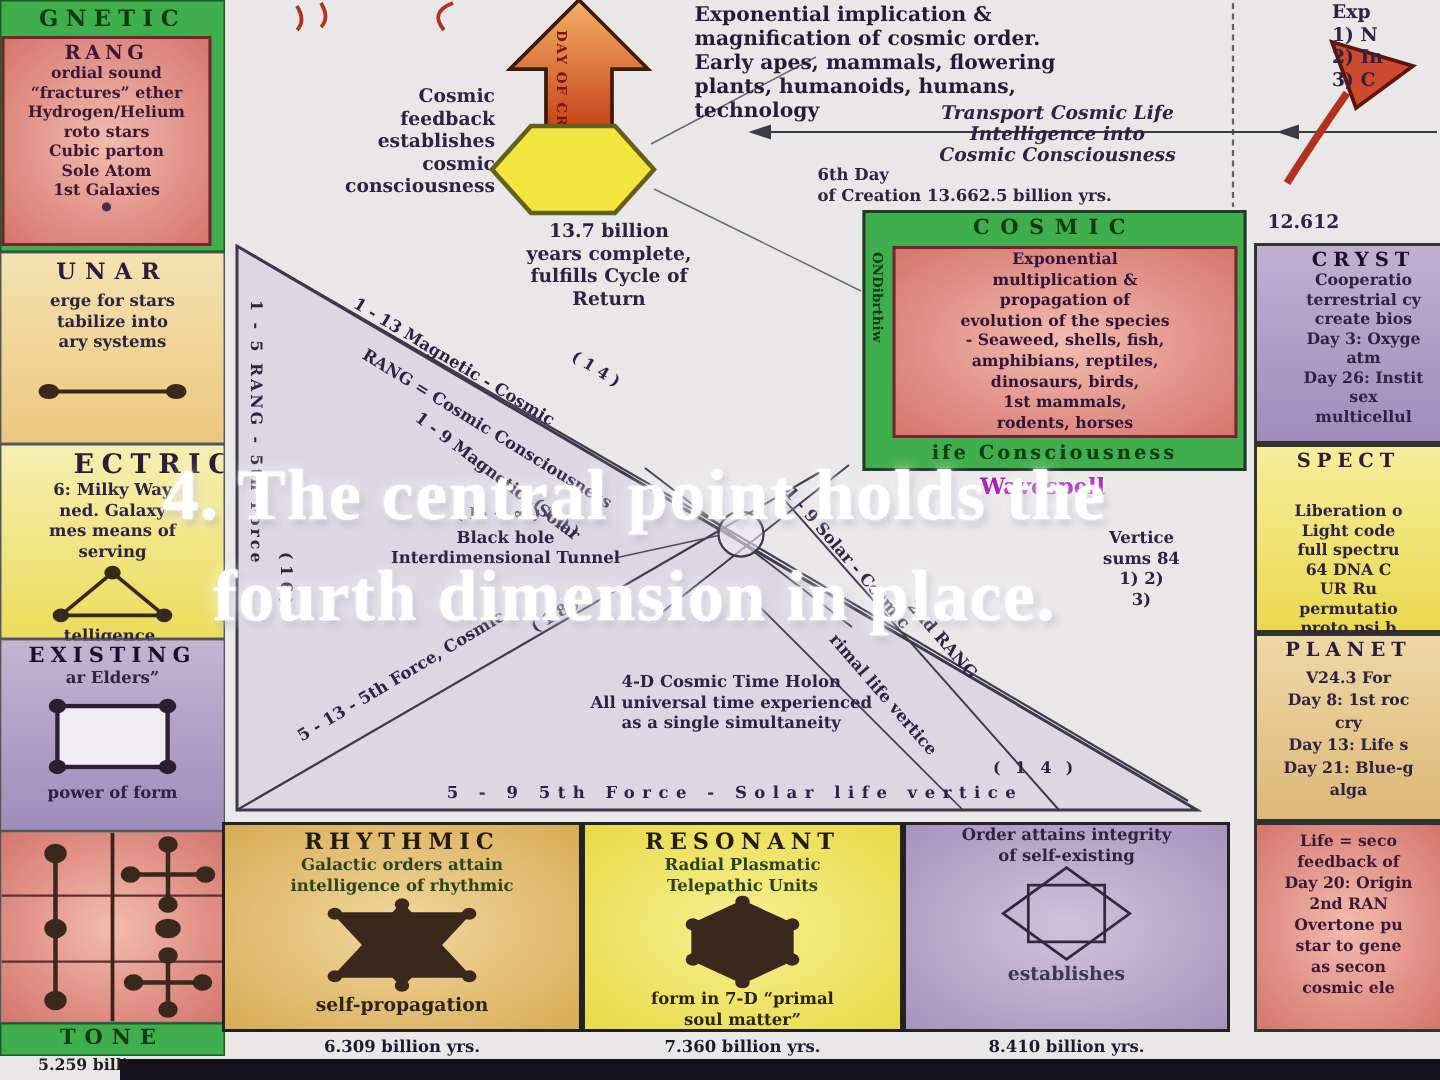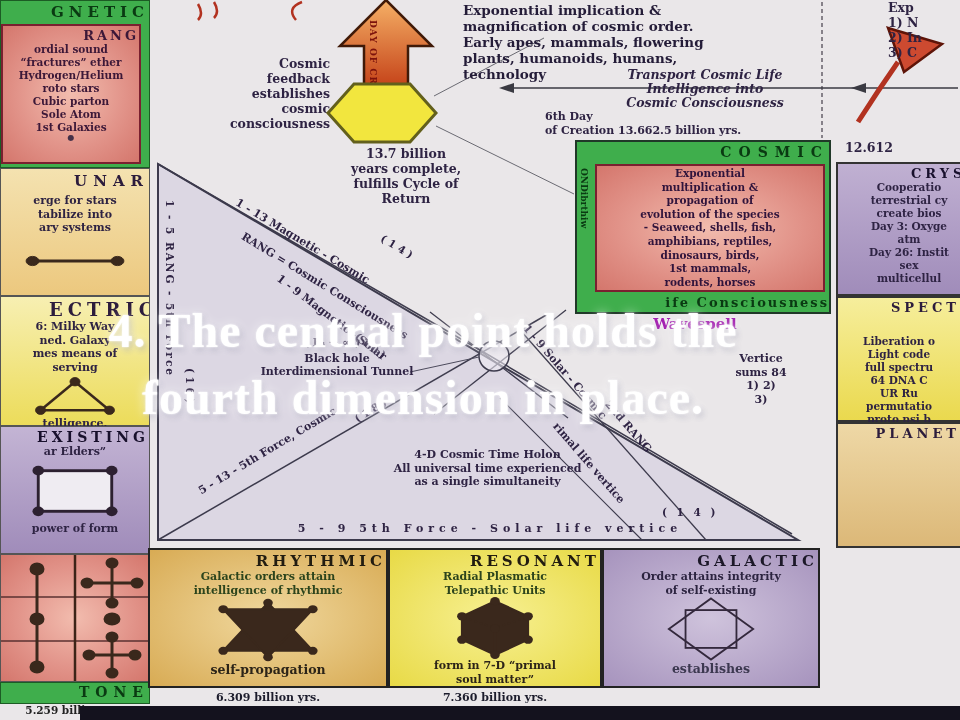--- a/index.html
+++ b/index.html
@@ -4,21 +4,21 @@
 <style>
   html,body{margin:0;padding:0;}
   body{width:960px;height:720px;overflow:hidden;background:#b9b6ba;}
   .stage{position:relative;width:960px;height:720px;background:#eae7e9;overflow:hidden;
          font-family:"DejaVu Serif",serif;color:#2e2343;}
   .abs{position:absolute;}
   .box{position:absolute;box-sizing:border-box;}
   .ctr{text-align:center;}
   .rgt{text-align:right;}
   .pre{white-space:pre-line;}
-  .hdr{font-weight:bold;text-align:right;white-space:nowrap;overflow:hidden;}
+  .hdr{font-weight:bold;text-align:center;white-space:nowrap;overflow:hidden;}
   .rot{position:absolute;transform-origin:0 0;white-space:nowrap;font-weight:bold;}
   .f9 {font-size:9px;line-height:10px;}
   .f10{font-size:10.5px;line-height:13px;}
   .f11{font-size:11px;line-height:13.5px;}
   .f12{font-size:12.5px;line-height:15px;}
   .f13{font-size:13.5px;line-height:16px;}
   .bold{font-weight:bold;}
   .maroon{color:#3c1838;}
   .dkgreen{color:#0a3a12;}
   .olive{color:#2c441c;}
@@ -229,22 +229,38 @@
 Light code
 full spectru
 64 DNA C
 UR Ru
 permutatio
 proto psi b</div>
   </div>
 
   <div class="box" style="left:836px;top:422px;width:124px;height:126px;background:linear-gradient(180deg,#eed8a6,#dcb878);border:2px solid #333;border-right:none;">
     <div class="hdr" style="font-size:13px;letter-spacing:4px;color:#2c1c3c;margin-top:2px;">PLANET</div>
-  </div>
-
+    <div class="ctr pre f10 bold" style="margin-top:4px;line-height:15px;">V24.3 For
+Day 8: 1st roc
+cry
+Day 13: Life s
+Day 21: Blue-g
+alga</div>
+  </div>
+
+  <div class="box redgrad" style="left:836px;top:548px;width:124px;height:140px;border:2px solid #333;border-right:none;">
+    <div class="ctr pre f10 bold maroon" style="margin-top:4px;line-height:14px;">Life = seco
+feedback of
+Day 20: Origin
+2nd RAN
+Overtone pu
+star to gene
+as secon
+cosmic ele</div>
+  </div>
   <div class="box greenbg" style="left:836px;top:729px;width:124px;height:20px;">
     <div class="hdr dkgreen" style="font-size:13px;letter-spacing:5px;margin-top:1px;">SOLA</div>
   </div>
 
   <div class="box" style="left:148px;top:548px;width:240px;height:140px;background:radial-gradient(ellipse at center,#f0d89e,#d8ab54);border:2px solid #222;">
     <div class="hdr" style="font-size:15px;letter-spacing:4px;color:#221c10;margin-top:2px;">RHYTHMIC</div>
     <div class="ctr pre f11 bold olive">Galactic orders attain
 intelligence of rhythmic</div>
     <svg class="glyph" width="150" height="64" viewBox="0 0 160 80" style="margin:1px auto 0;" fill="none">
       <polygon points="80,6 24,66 136,66" stroke-width="2.5"></polygon>
@@ -277,32 +293,32 @@
           <ellipse cx="17" cy="62" rx="7" ry="6"></ellipse>
           <ellipse cx="17" cy="28" rx="7" ry="6"></ellipse>
         <ellipse cx="65" cy="46" rx="7" ry="6"></ellipse>
       </g>
     </svg>
     <div class="ctr pre f11 bold" style="color:#2c2418;">form in 7-D “primal
 soul matter”</div>
   </div>
 
   <div class="box" style="left:602px;top:548px;width:218px;height:140px;background:radial-gradient(ellipse at center,#cfc3dc,#a693bd);border:2px solid #222;">
-    <div class="hdr" style="font-size:15px;letter-spacing:4px;color:#1c1828;margin-top:2px;">GALACTIC</div>
     <div class="ctr pre f11 bold" style="color:#2c2440;">Order attains integrity
 of self-existing</div>
     <svg width="120" height="64" viewBox="0 0 120 88" fill="none" style="margin:0 auto;">
       <rect x="25" y="18" width="70" height="52" stroke="#33283c" stroke-width="2.5"></rect>
       <polygon points="60,2 118,44 60,86 2,44" stroke="#33283c" stroke-width="2.5"></polygon>
     </svg>
     <div class="ctr f12 bold" style="color:#3c3850;">establishes</div>
   </div>
 
   <div class="abs ctr f11 bold" style="left:148px;top:691px;width:240px;color:#1c1c2c;">6.309 billion yrs.</div>
   <div class="abs ctr f11 bold" style="left:388px;top:691px;width:214px;color:#1c1c2c;">7.360 billion yrs.</div>
+  <div class="abs ctr f11 bold" style="left:602px;top:691px;width:218px;color:#1c1c2c;">8.410 billion yrs.</div>
 
   <div class="rot f10" style="left:176px;top:200px;transform:rotate(90deg);letter-spacing:2px;">1 - 5  RANG - 5th Force</div>
   <div class="rot f10" style="left:196px;top:368px;transform:rotate(90deg);">( 1 6 )</div>
   <div class="rot f11" style="left:240px;top:196px;transform:rotate(31deg);">1 - 13 Magnetic - Cosmic</div>
   <div class="rot f10" style="left:385px;top:232px;transform:rotate(31deg);">( 1 4 )</div>
   <div class="rot f11" style="left:246px;top:230px;transform:rotate(31.5deg);">RANG = Cosmic Consciousness</div>
   <div class="rot f11" style="left:282px;top:272px;transform:rotate(37deg);">1 - 9 Magnetic - Solar</div>
   <div class="rot f10" style="left:360px;top:330px;transform:rotate(37deg);">( 1 0 )</div>
   <div class="abs ctr f11 bold" style="left:272px;top:336px;width:120px;">( F₄ → ∞ )</div>
   <div class="abs ctr pre f11 bold" style="left:252px;top:352px;width:170px;line-height:13px;">Black hole

